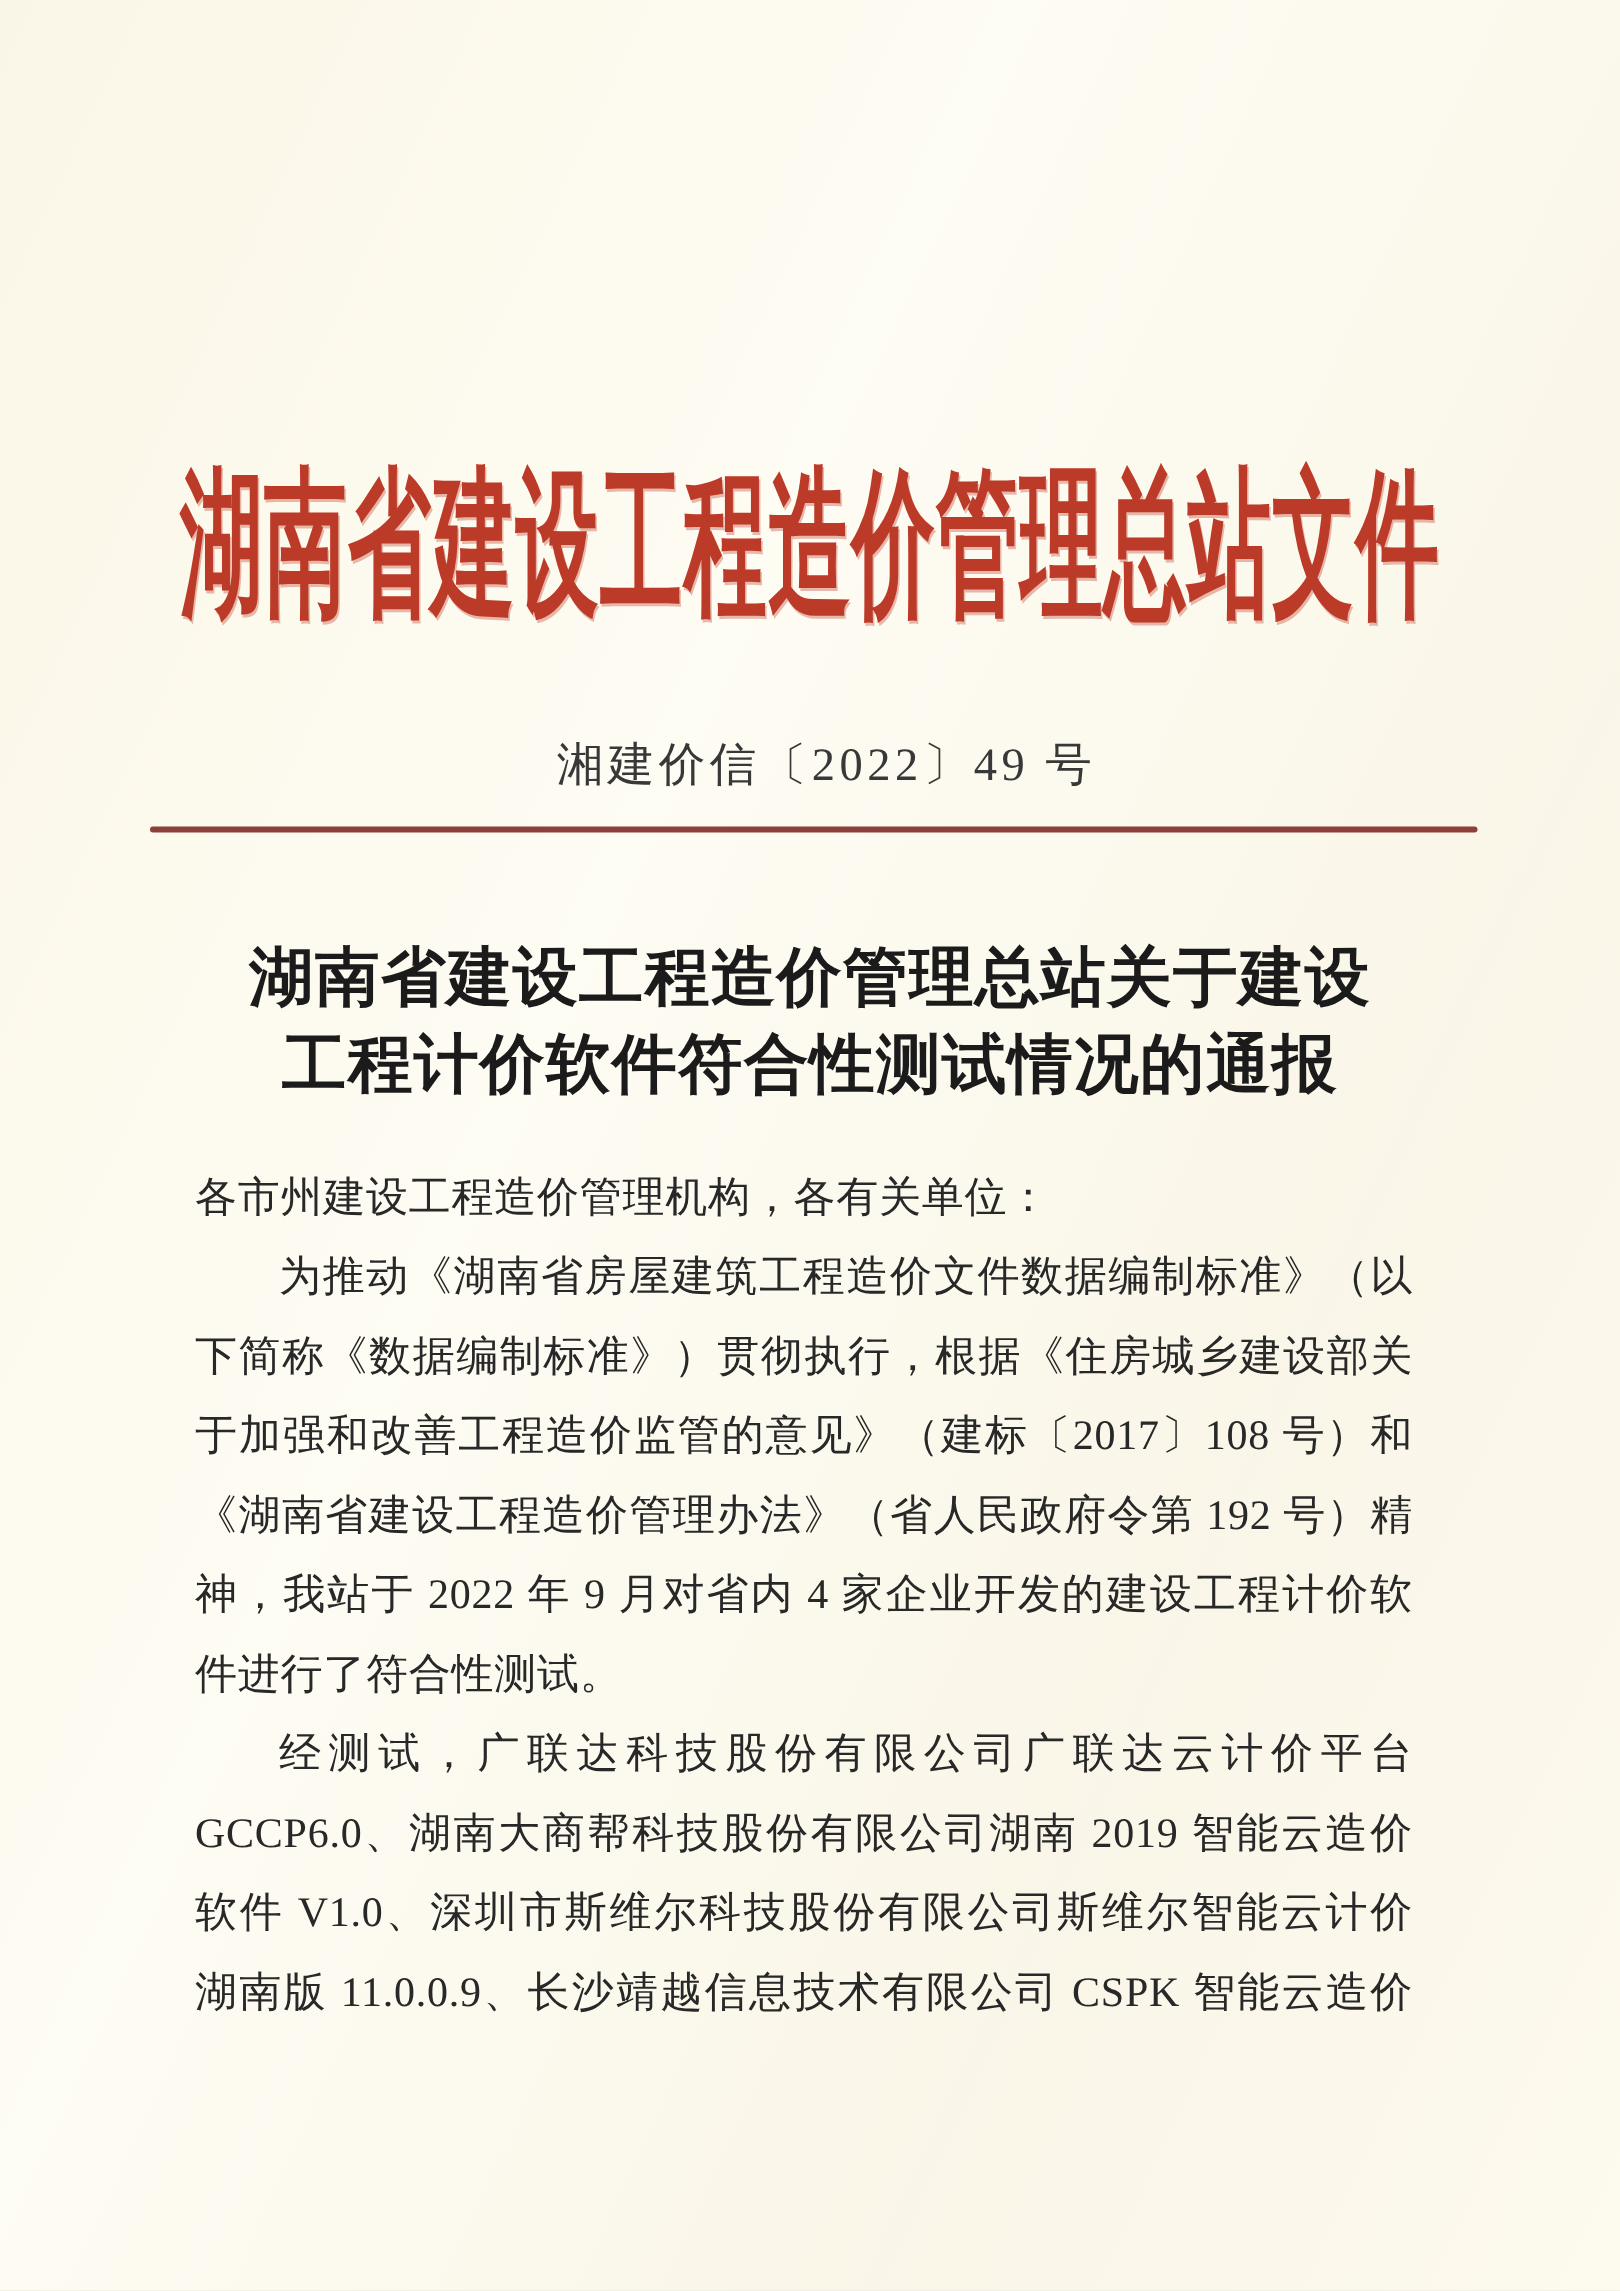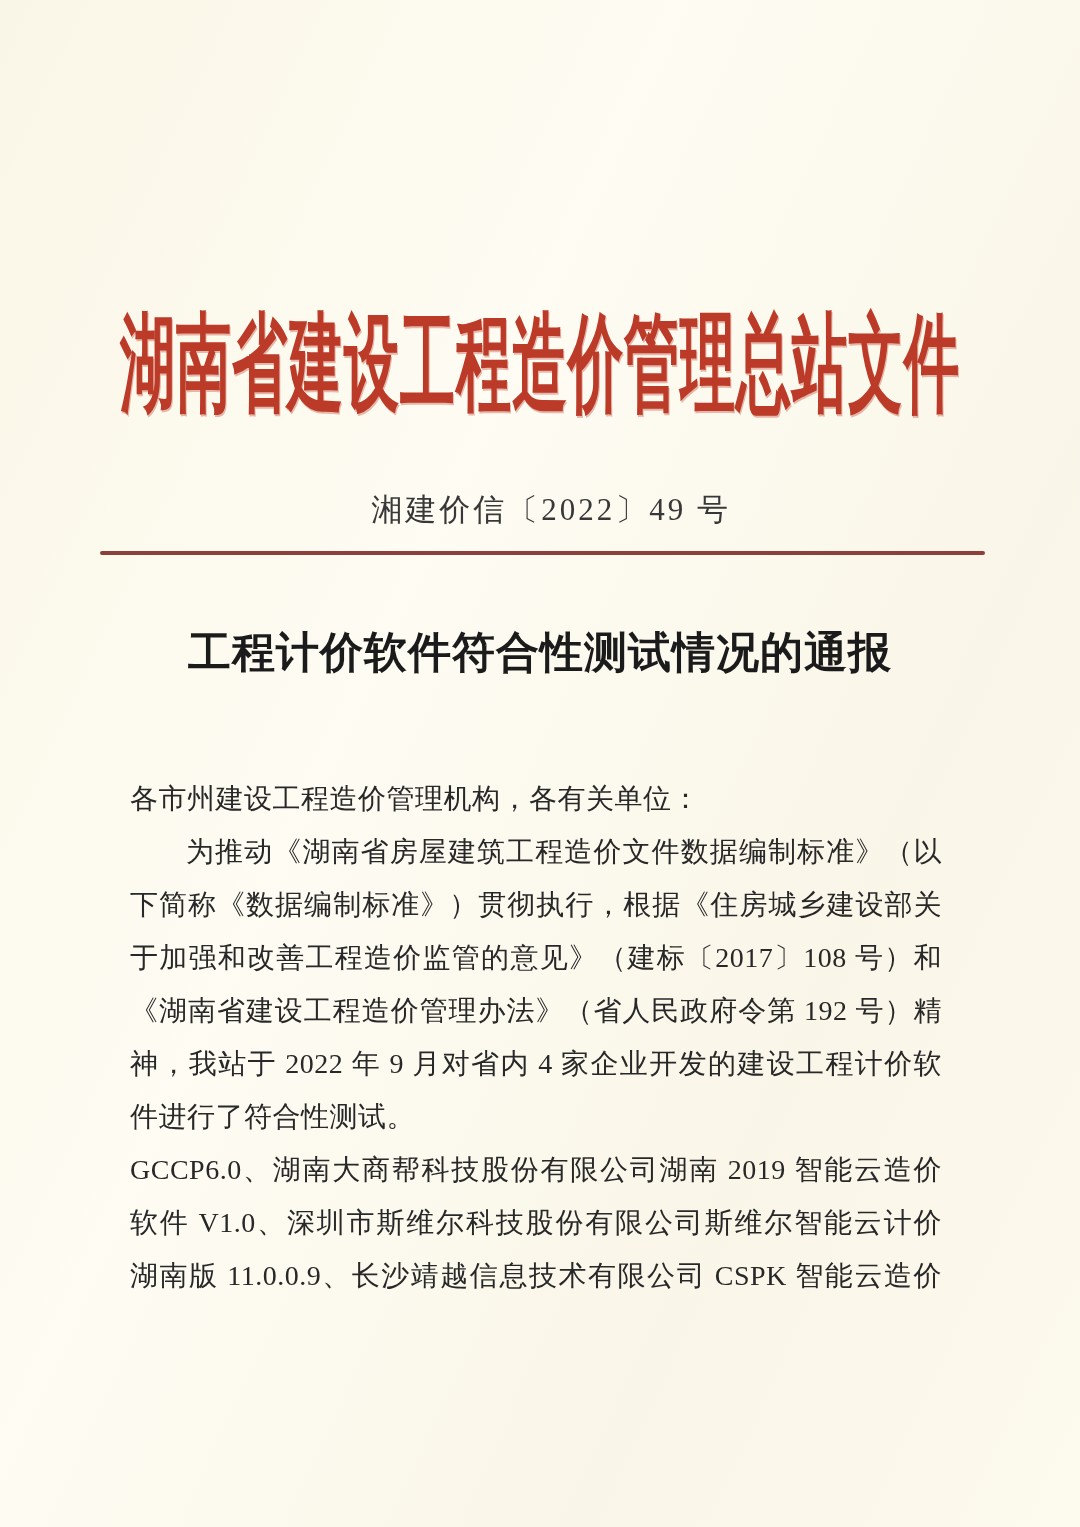--- a/index.html
+++ b/index.html
@@ -61,35 +61,37 @@
 
   <div class="letterhead">
     <span class="letterhead-title">湖南省建设工程造价管理总站文件</span>
   </div>
 
   <div class="doc-number">湘建价信〔2022〕49 号</div>
 
   <div class="red-rule"></div>
 
   <div class="notice-title">
+    <div>湖南省建设工程造价管理总站关于建设</div>
     <div>工程计价软件符合性测试情况的通报</div>
   </div>
 
   <div class="doc-body">
     <div class="bline last">各市州建设工程造价管理机构，各有关单位：</div>
 
     <div>
       <div class="bline indent">为推动《湖南省房屋建筑工程造价文件数据编制标准》（以</div>
       <div class="bline">下简称《数据编制标准》）贯彻执行，根据《住房城乡建设部关</div>
       <div class="bline">于加强和改善工程造价监管的意见》（建标〔2017〕108 号）和</div>
       <div class="bline">《湖南省建设工程造价管理办法》（省人民政府令第 192 号）精</div>
       <div class="bline">神，我站于 2022 年 9 月对省内 4 家企业开发的建设工程计价软</div>
       <div class="bline last">件进行了符合性测试。</div>
     </div>
 
     <div>
+      <div class="bline indent">经测试，广联达科技股份有限公司广联达云计价平台</div>
       <div class="bline">GCCP6.0、湖南大商帮科技股份有限公司湖南 2019 智能云造价</div>
       <div class="bline">软件 V1.0、深圳市斯维尔科技股份有限公司斯维尔智能云计价</div>
       <div class="bline">湖南版 11.0.0.9、长沙靖越信息技术有限公司 CSPK 智能云造价</div>
     </div>
   </div>
 
 </div>
 
 </body></html>

